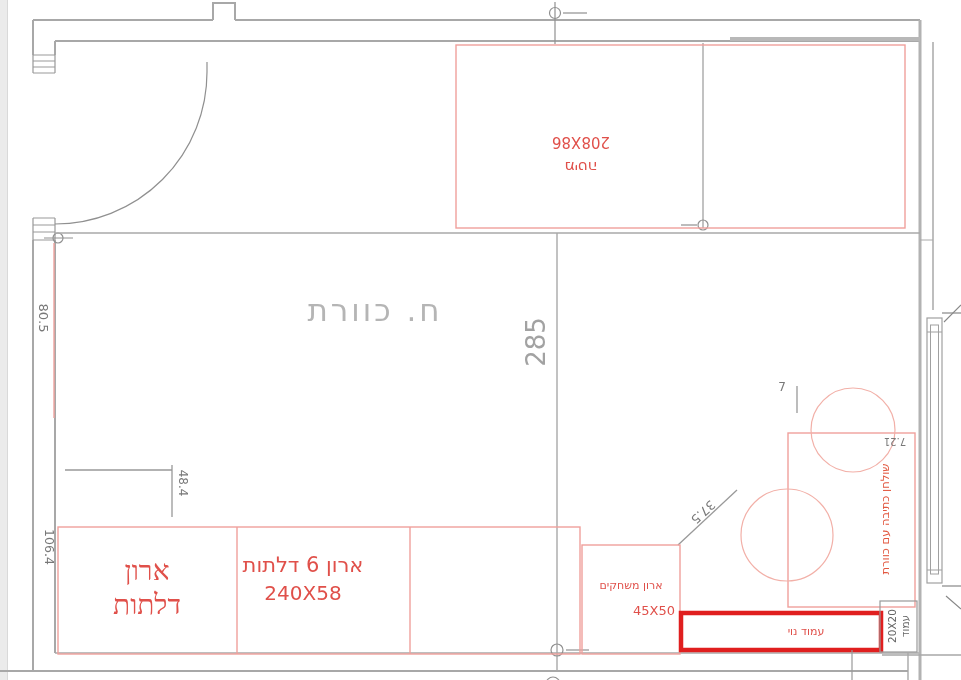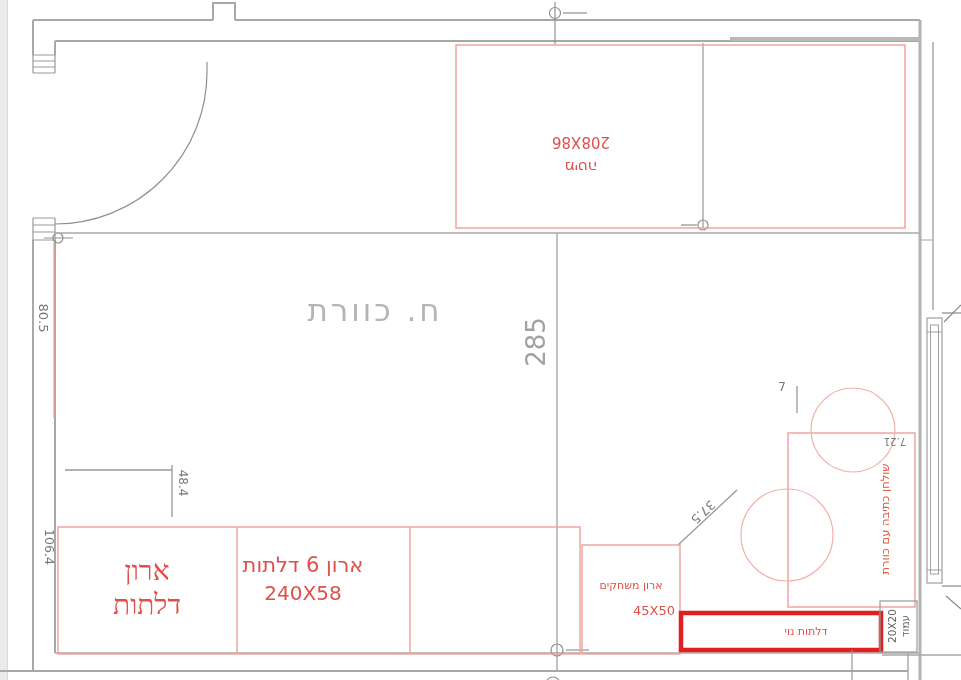--- a/index.html
+++ b/index.html
@@ -134,21 +134,21 @@
     <span>ארון</span>
     <span>דלתות</span>
   </div>
 
   <div class="lbl red" style="left:303px;top:566px;font-size:21px;">ארון 6 דלתות</div>
   <div class="lbl red" style="left:303px;top:593px;font-size:20px;">240X58</div>
 
   <div class="lbl red" style="left:631px;top:586px;font-size:11px;text-align:center;">ארון משחקים</div>
   <div class="lbl red" style="left:632px;top:611px;font-size:13px;margin-left:22px;">45X50</div>
 
-  <div class="lbl red" style="left:806px;top:632px;font-size:11px;">דלתות נוי</div>
+  <div class="lbl red" style="left:806px;top:632px;font-size:11px;">עמוד נוי</div>
 
   <div class="lbl rm90 two-line" style="left:899px;top:626px;font-size:10.5px;color:#666666;line-height:1.25;">
     <span>20X20</span>
     <span>עמוד</span>
   </div>
 
   <div class="lbl rm90" style="left:885px;top:519px;font-size:11.5px;color:#e25840;">שולחן כתיבה עם כוורת</div>
 
 </div>
 

